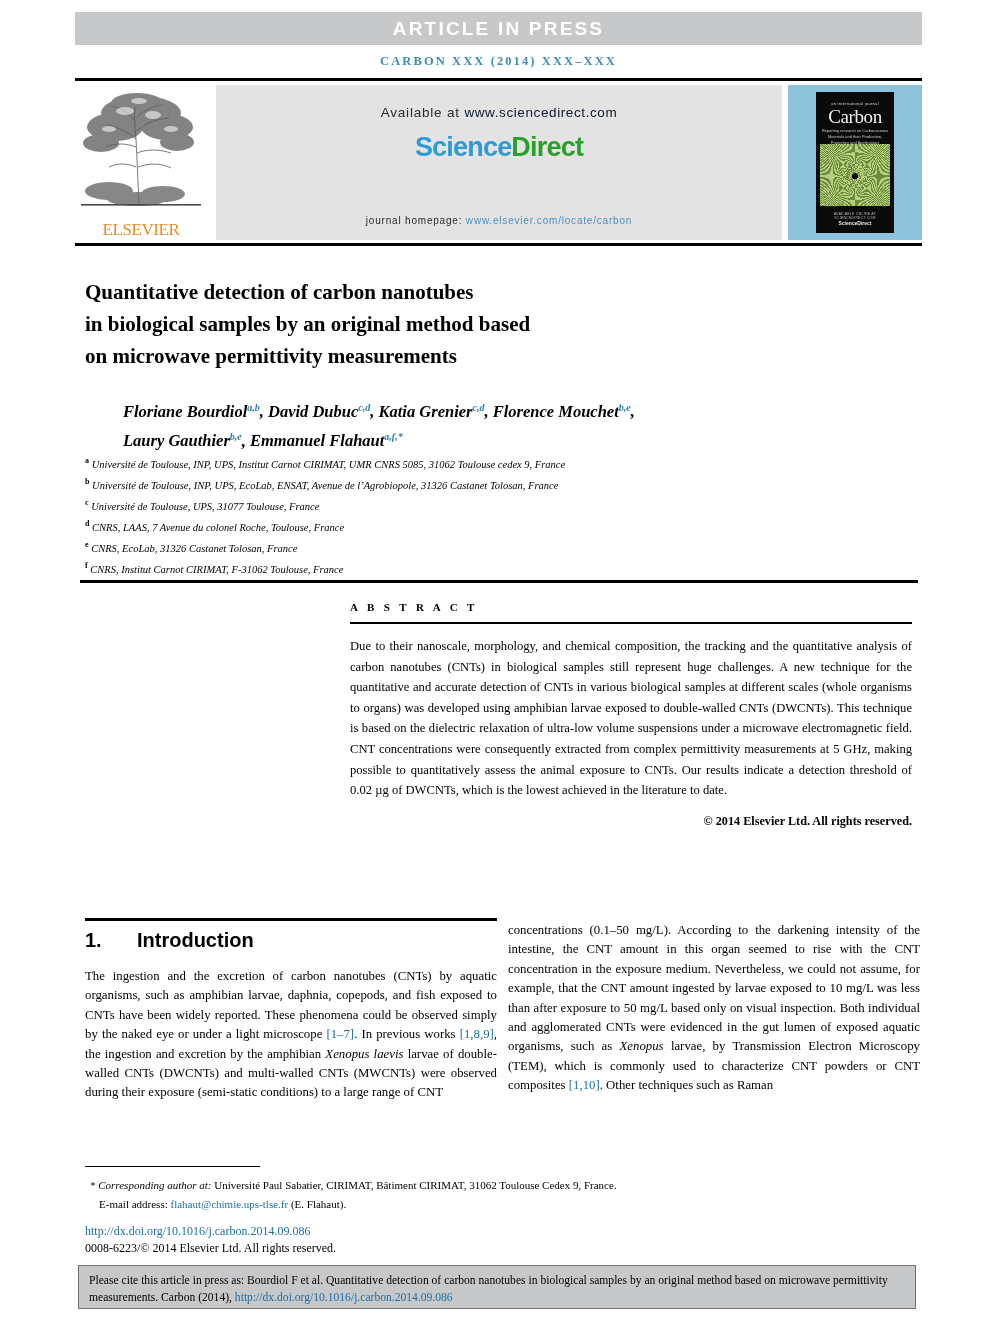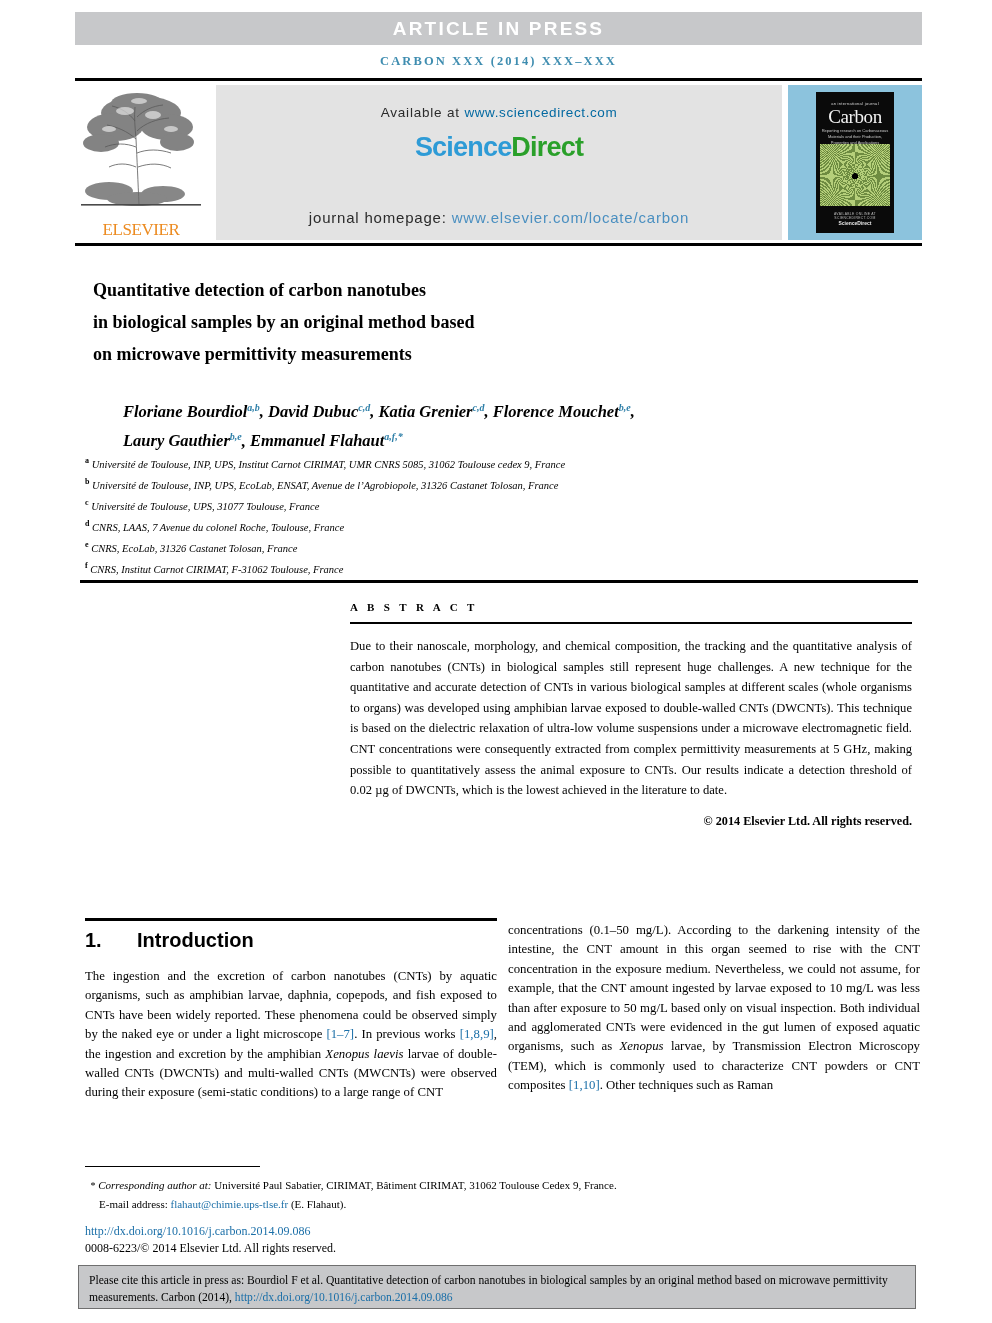--- a/index.html
+++ b/index.html
@@ -93,38 +93,38 @@
   }
   .sd-avail {
     position: absolute;
     left: 0; top: 20px; width: 566px;
     text-align: center;
     font-family: "Liberation Sans", sans-serif;
     font-size: 13.5px;
     letter-spacing: 0.8px;
     color: #2b2b2b;
   }
-  .sd-avail .lnk { color: #0369a1; letter-spacing: 0.6px; }
+  .sd-avail .lnk { color: #0f172a; letter-spacing: 0.6px; }
   .sd-logo {
     position: absolute;
     left: 0; top: 47px; width: 566px;
     text-align: center;
     font-family: "Liberation Sans", sans-serif;
     font-weight: bold;
     font-size: 27px;
     letter-spacing: -0.8px;
   }
   .sd-logo .a { color: #2e9bd6; margin-top: 36px; }
   .sd-logo .b { color: #2aa02a; }
   .sd-home {
     position: absolute;
     left: 0; bottom: 14px; width: 566px;
     text-align: center;
     font-family: "Liberation Sans", sans-serif;
-    font-size: 15px;
+    font-size: 10px;
     letter-spacing: 0.8px;
     color: #2b2b2b;
   }
   .sd-home .lnk { color: #4a8fc0; }
 
   .cover-box {
     position: absolute;
     left: 713px; top: 0;
     width: 134px; height: 155px;
     background: #8cc3dd;
@@ -173,24 +173,23 @@
     font-weight: bold; font-size: 5px; color: #e8e8e8;
   }
 
   
   .title {
     position: absolute;
     left: 85px; top: 262px;
     width: 760px;
     font-family: "Liberation Serif", serif;
     font-weight: bold;
-    font-size: 18px;
+    font-size: 21px;
     line-height: 32px;
     color: #000;
-    margin-left: 8px;
   }
 
   
   .authors {
     position: absolute;
     left: 85px; top: 394px;
     width: 800px;
     font-family: "Liberation Serif", serif;
     font-style: italic;
     font-weight: bold;

